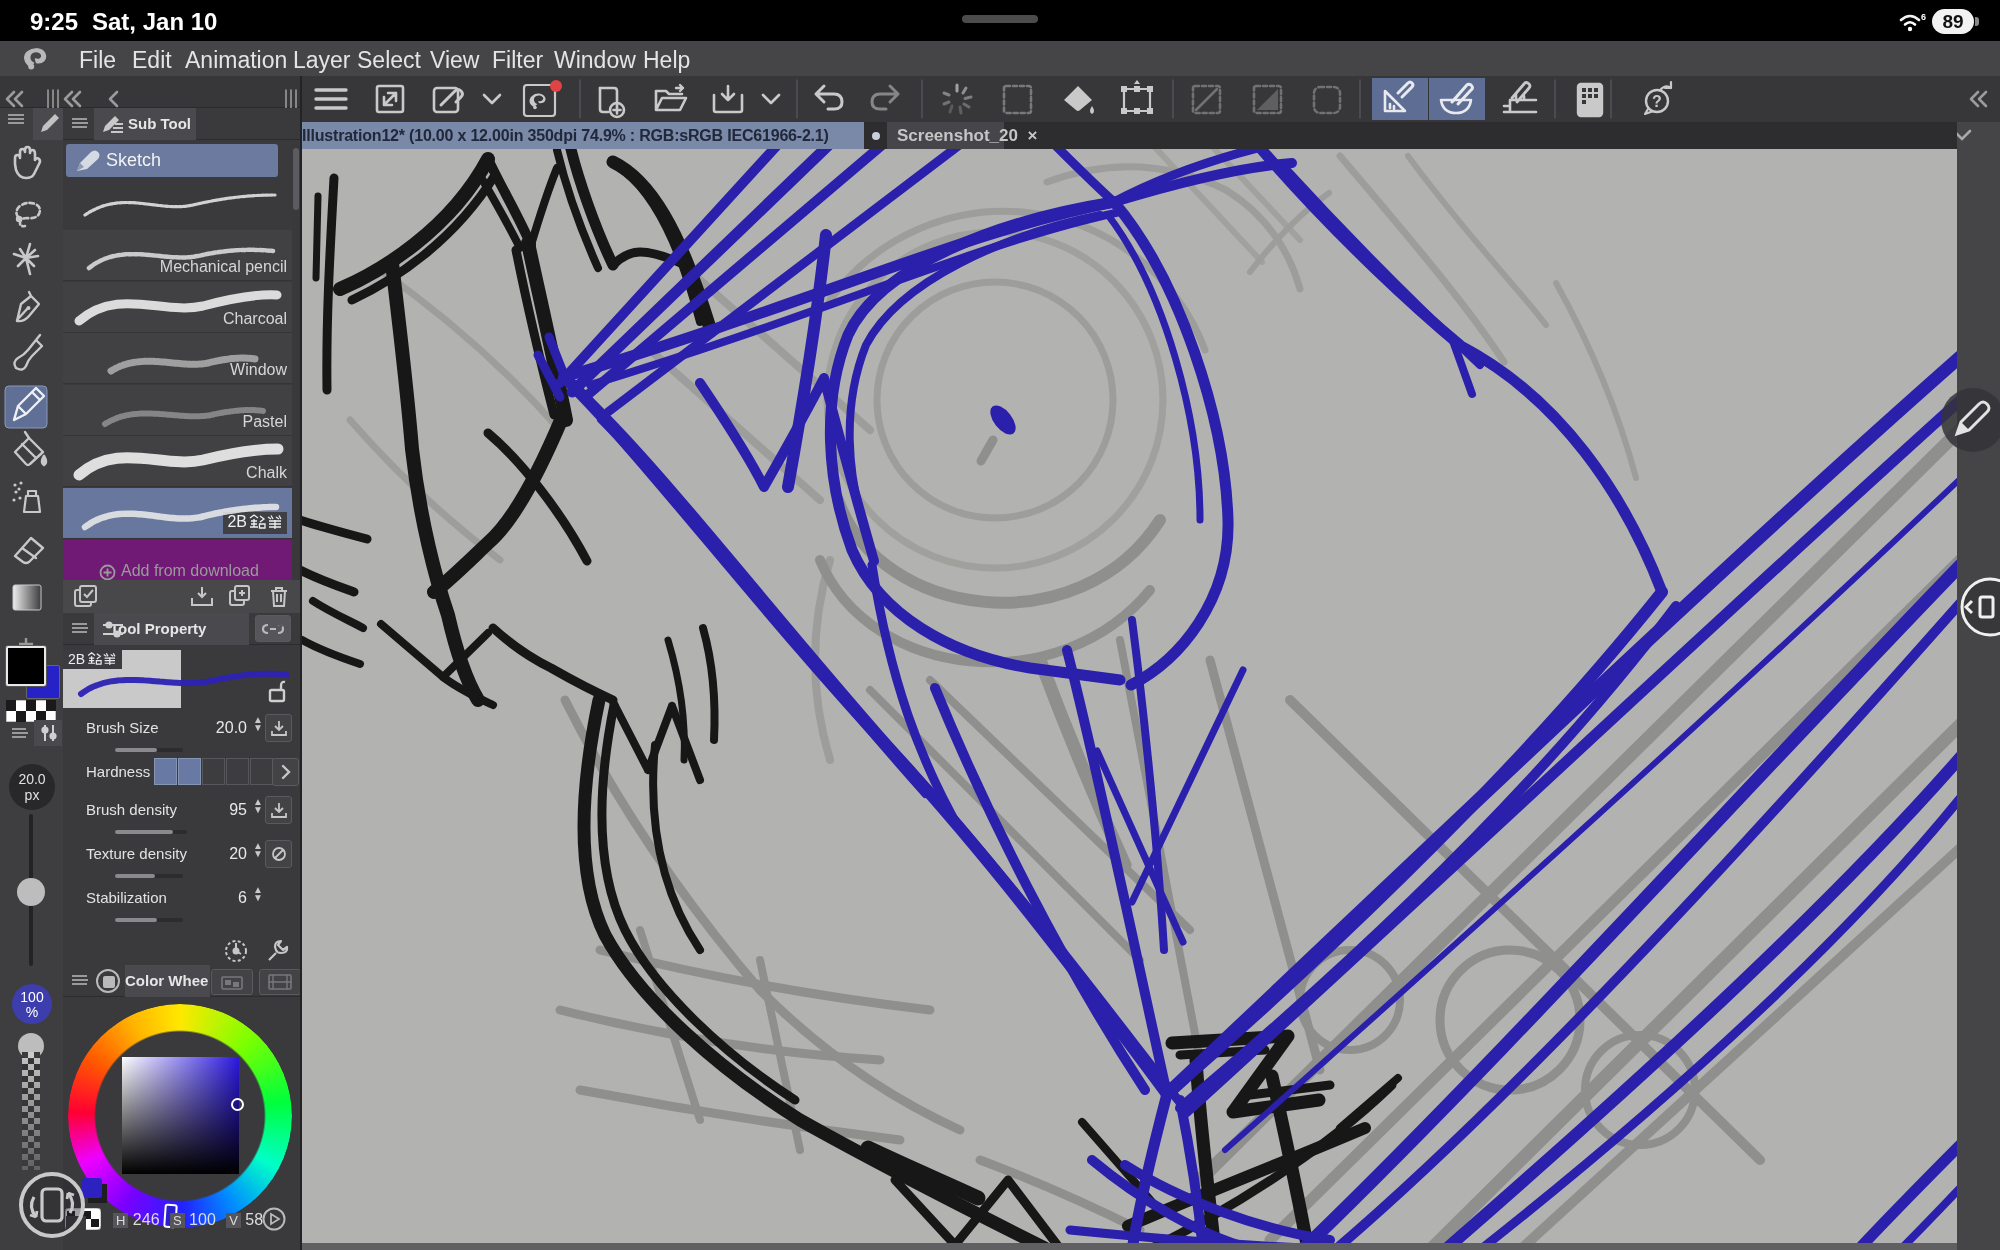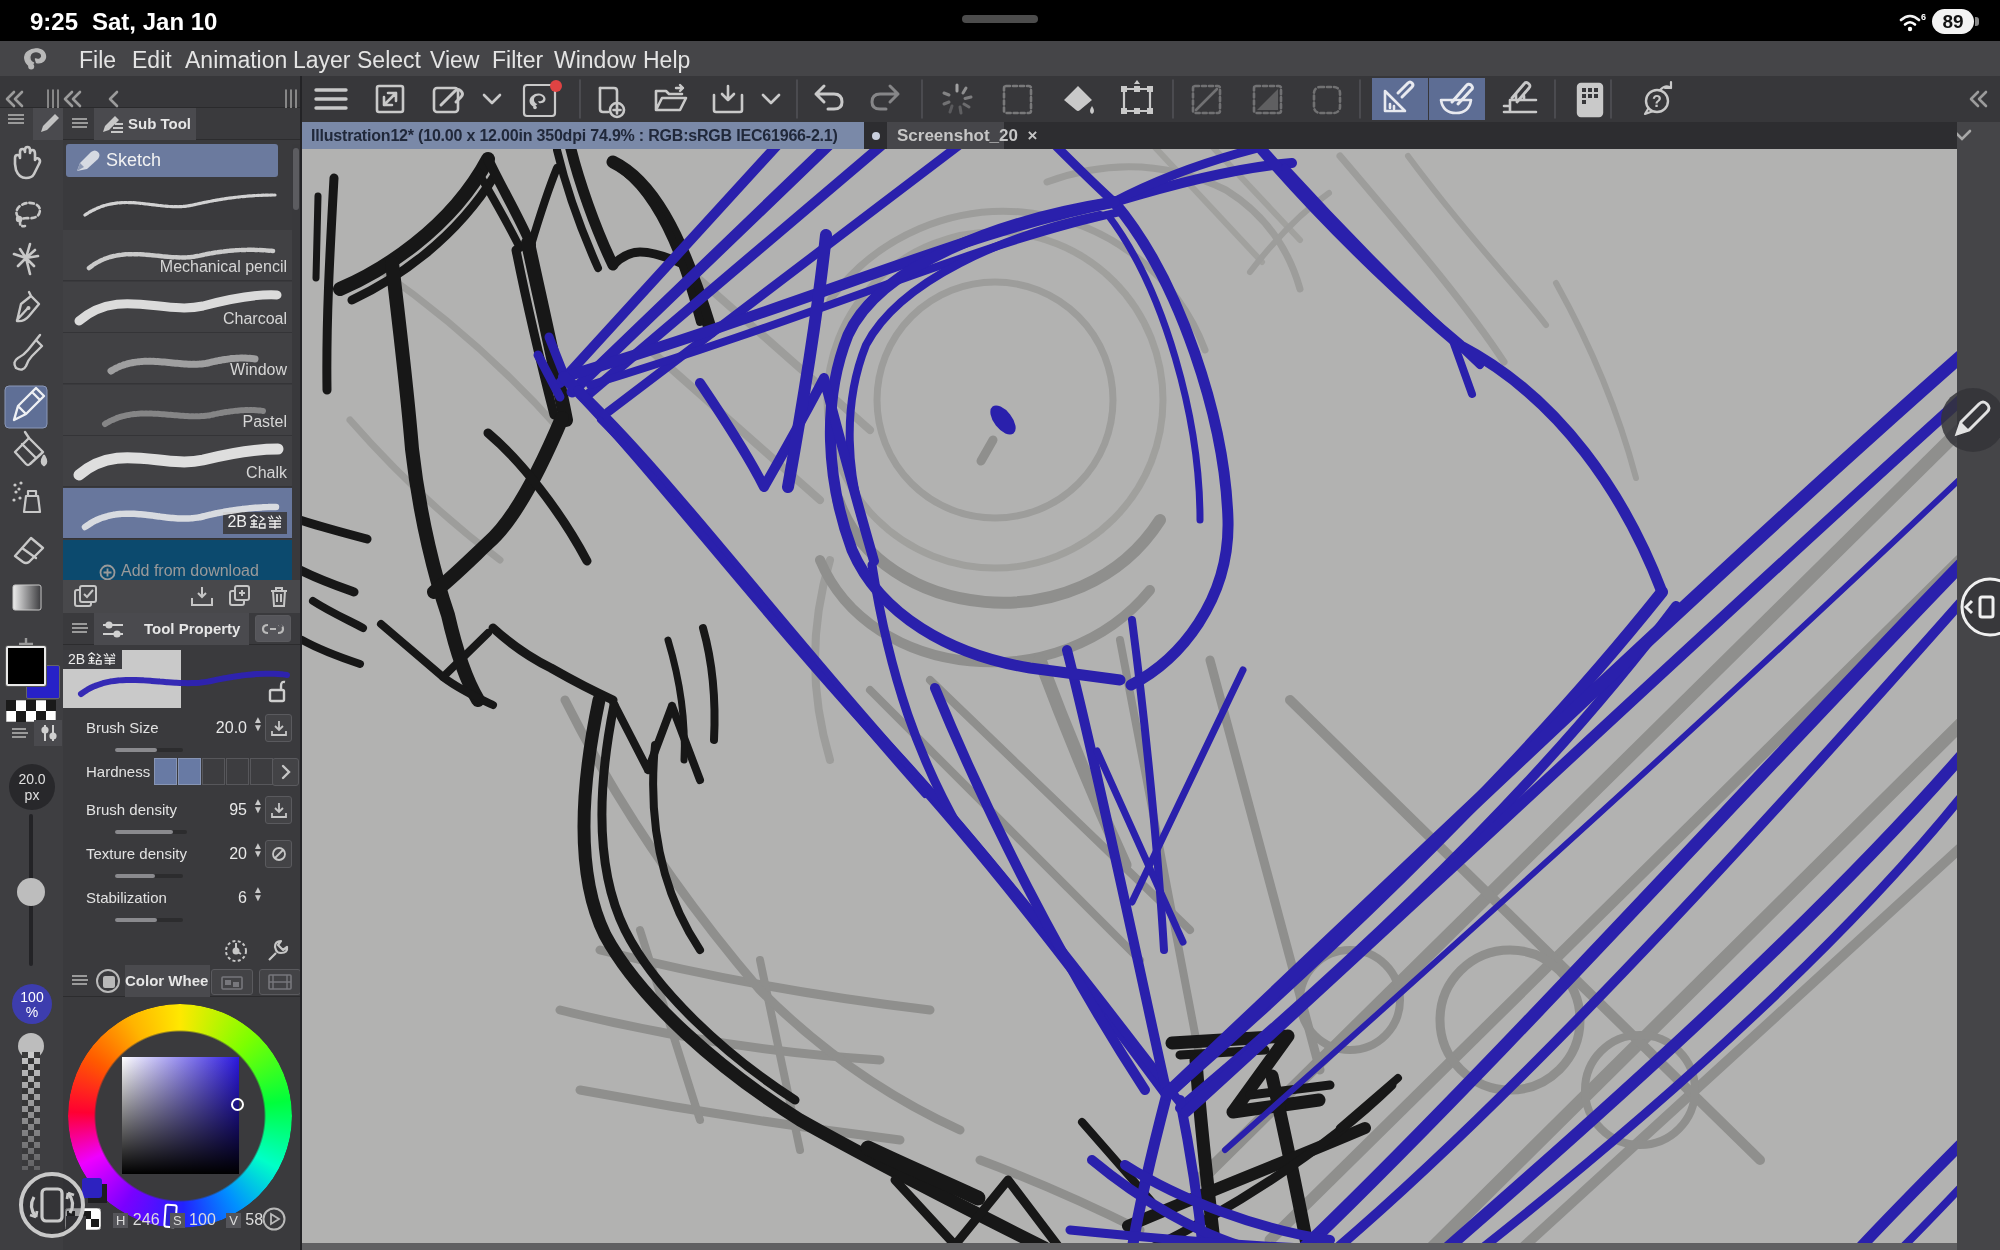--- a/index.html
+++ b/index.html
@@ -17,21 +17,21 @@
   #battnub{left:1975px;top:17px;width:4px;height:9px;border-radius:0 3px 3px 0;background:#888;}
   
   #menubar{left:0;top:41px;width:2000px;height:35px;background:#454548;color:#e4e4e4;}
   #menubar span{position:absolute;top:6px;font-size:23px;}
   
   #toolbar{left:0;top:76px;width:2000px;height:46px;background:#37373a;}
   #lefttop{left:0;top:76px;width:300px;height:32px;background:#37373a;border-bottom:1px solid #2a2a2c;}
   
   #tabbar{left:300px;top:122px;width:1657px;height:27px;background:#2d2d30;}
   #tab1{position:absolute;left:2px;top:0;width:562px;height:27px;background:#7a89a8;color:#20283a;
-        font-size:16px;font-weight:bold;line-height:27px;padding-left:9px;white-space:nowrap;letter-spacing:-0.2px;}
+        font-size:16px;font-weight:bold;line-height:27px;padding-left:0;white-space:nowrap;letter-spacing:-0.2px;}
   #tabdot{position:absolute;left:572px;top:10px;width:8px;height:8px;border-radius:4px;background:#c9cfdd;}
   #tab2{position:absolute;left:587px;top:0;width:117px;height:27px;background:#46464a;color:#c6c6c6;
         font-size:17px;font-weight:bold;line-height:27px;padding-left:10px;white-space:nowrap;}
   
   #colA{left:0;top:108px;width:63px;height:1142px;background:#3e3e41;}
   
   #colB{left:63px;top:108px;width:237px;height:1142px;background:#3a3a3d;}
   #vdiv{left:300px;top:76px;width:2px;height:1174px;background:#232326;}
   .phead{position:absolute;left:0;width:237px;height:32px;background:#3a3a3d;border-bottom:1px solid #2c2c2e;}
   .ptab{position:absolute;background:#4a4a4e;color:#e6e6e6;font-weight:bold;font-size:15px;}
@@ -531,21 +531,21 @@
         <path d="M22 36 C60 10 95 34 130 26 C160 19 185 16 212 16" stroke-width="3.2" opacity=".85" stroke-dasharray="3 1.6"></path>
         <path d="M26 89 C60 62 100 84 135 77 C165 70 190 70 210 72" stroke-width="4.5" opacity=".8" stroke-dasharray="4 2"></path>
         <path d="M16 142 C55 108 100 136 140 127 C170 119 195 115 214 116" stroke-width="9" opacity=".9"></path>
         <path d="M48 192 C80 172 115 190 145 184 C165 179 180 178 192 180" stroke-width="7" opacity=".55" stroke-dasharray="2 2.4"></path>
         <path d="M42 245 C75 224 115 242 148 236 C170 231 188 230 200 232" stroke-width="6" opacity=".4" stroke-dasharray="2 2.2"></path>
         <path d="M16 296 C55 262 100 290 140 281 C172 273 198 270 215 270" stroke-width="11" opacity=".92"></path>
         <path d="M22 348 C60 320 100 346 138 338 C168 330 195 328 213 328" stroke-width="6.5" opacity=".85" stroke-dasharray="5 1.5"></path>
       </g>
     </svg>
 
-    <div class="abs" style="left:0;top:432px;width:229px;height:40px;background:#0c4a6e;color:#9a9a9a;font-size:16px">
+    <div class="abs" style="left:0;top:432px;width:229px;height:40px;background:#701a75;color:#9a9a9a;font-size:16px">
       <span style="position:absolute;left:58px;top:22px">Add from download</span>
       <svg style="position:absolute;left:36px;top:24px" width="17" height="17" viewBox="0 0 17 17">
           <circle cx="8.5" cy="8.5" r="7" stroke="#9a9a9a" stroke-width="1.8" fill="none"></circle>
           <path d="M8.5 4.5 V12.5 M4.5 8.5 H12.5" stroke="#9a9a9a" stroke-width="1.8"></path>
         </svg>
     </div>
     <div id="scroll"></div>
       <div id="scrollthumb"></div>
     <div id="iconbar">
       <svg class="abs" style="left:10px;top:4px" width="26" height="26" viewBox="0 0 26 26">
@@ -562,21 +562,21 @@
         <rect x="8" y="2" width="14" height="14" rx="2" fill="#48484b" stroke="#c6c6c6" stroke-width="2"></rect>
         <path d="M15 6 L15 12 M12 9 L18 9" stroke="#c6c6c6" stroke-width="2"></path>
       </svg>
       <svg class="abs" style="left:203px;top:4px" width="26" height="26" viewBox="0 0 26 26">
         <path d="M5 7 L21 7 M10 7 L10 4 L16 4 L16 7 M7 7 L8 22 L18 22 L19 7 M11 10 L11 18 M15 10 L15 18" stroke="#c6c6c6" stroke-width="2" fill="none"></path>
       </svg>
     </div>
 
     <div class="phead" style="top:505px"></div>
     <div class="hlines" style="left:9px;top:515px;width:15px"></div>
-    <div class="ptab" style="left:31px;top:505px;width:155px;height:32px;line-height:32px;padding-left:50px">Tool Property</div>
+    <div class="ptab" style="left:31px;top:505px;width:155px;height:32px;line-height:32px;padding-left:16px">Tool Property</div>
     <svg class="abs" style="left:38px;top:512px" width="24" height="20" viewBox="0 0 24 20">
       <g stroke="#d0d0d0" stroke-width="2" fill="none">
         <path d="M2 5 L22 5 M2 14 L22 14"></path>
         <circle cx="8" cy="5" r="2.6" fill="#d0d0d0"></circle>
           <circle cx="16" cy="14" r="2.6" fill="#d0d0d0"></circle>
       </g>
     </svg>
     <div class="ibox" style="left:192px;top:507px;width:36px;height:27px;background:#55555a">
       <svg width="24" height="14" viewBox="0 0 24 14">
           <path d="M9 7 L15 7 M7 3 Q2 3 2 7 Q2 11 7 11 M17 3 Q22 3 22 7 Q22 11 17 11" stroke="#b9b9b9" stroke-width="2.2" fill="none"></path>

